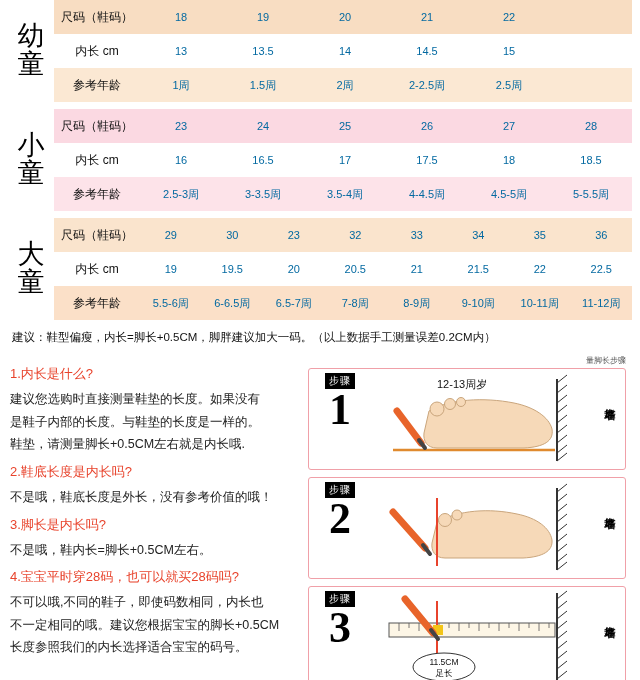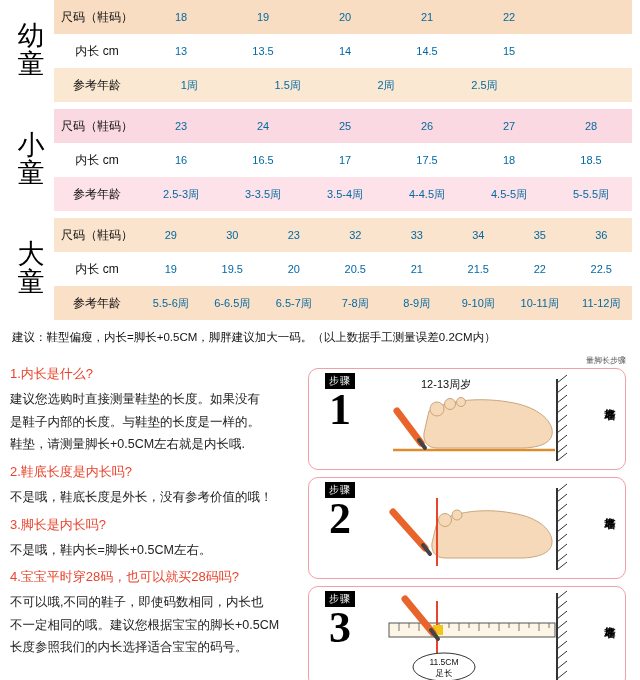--- a/index.html
+++ b/index.html
@@ -53,39 +53,39 @@
 
   
   .lower{display:flex;padding:0 10px;}
   .qa{width:298px;padding-top:6px;}
   .q{color:#e8432c;font-size:13px;margin:8px 0 6px 0;font-weight:normal;}
   .a{color:#222;font-size:12.5px;line-height:1.65;margin:0 0 2px 0;}
 
   .steps{width:318px;position:relative;padding-top:4px;}
   .steps-title{font-size:8px;color:#555;text-align:right;margin-bottom:2px;}
   .step-card{
-    position:relative;border:1px solid #f0a0a8;border-radius:10px;
+    position:relative;border:1px solid #f0a0a8;border-radius:3px;
     height:100px;margin-bottom:7px;background:#fff;overflow:hidden;
   }
   .step-badge{
     position:absolute;left:4px;top:4px;width:54px;text-align:center;
   }
   .step-word{
     display:inline-block;background:#000;color:#fff;font-size:10px;
     padding:1px 4px;letter-spacing:1px;
   }
   .step-num{
     font-size:44px;font-weight:bold;line-height:0.95;color:#000;
     font-family:"Liberation Serif",serif;
   }
   .wall-label{
     position:absolute;right:8px;top:30px;font-size:11px;font-weight:bold;
     writing-mode:vertical-rl;letter-spacing:1px;color:#000;
   }
-  .age-note{position:absolute;left:112px;top:8px;font-size:11px;color:#111;}
+  .age-note{position:absolute;left:128px;top:8px;font-size:11px;color:#111;}
 
   svg{display:block;}
 </style>
 </head>
 <body>
 
 <div class="page">
 
   <div class="size-block">
     <div class="group-label">
@@ -108,20 +108,21 @@
         <div class="cell">14</div>
         <div class="cell">14.5</div>
         <div class="cell">15</div>
         <div class="cell"></div>
       </div>
       <div class="trow r-c">
         <div class="hcell">参考年龄</div>
         <div class="cell">1周</div>
         <div class="cell">1.5周</div>
         <div class="cell">2周</div>
+        <div class="cell">2-2.5周</div>
         <div class="cell">2.5周</div>
         <div class="cell"></div>
       </div>
     </div>
   </div>
 
   <div class="gap"></div>
 
   <div class="size-block">
     <div class="group-label">

